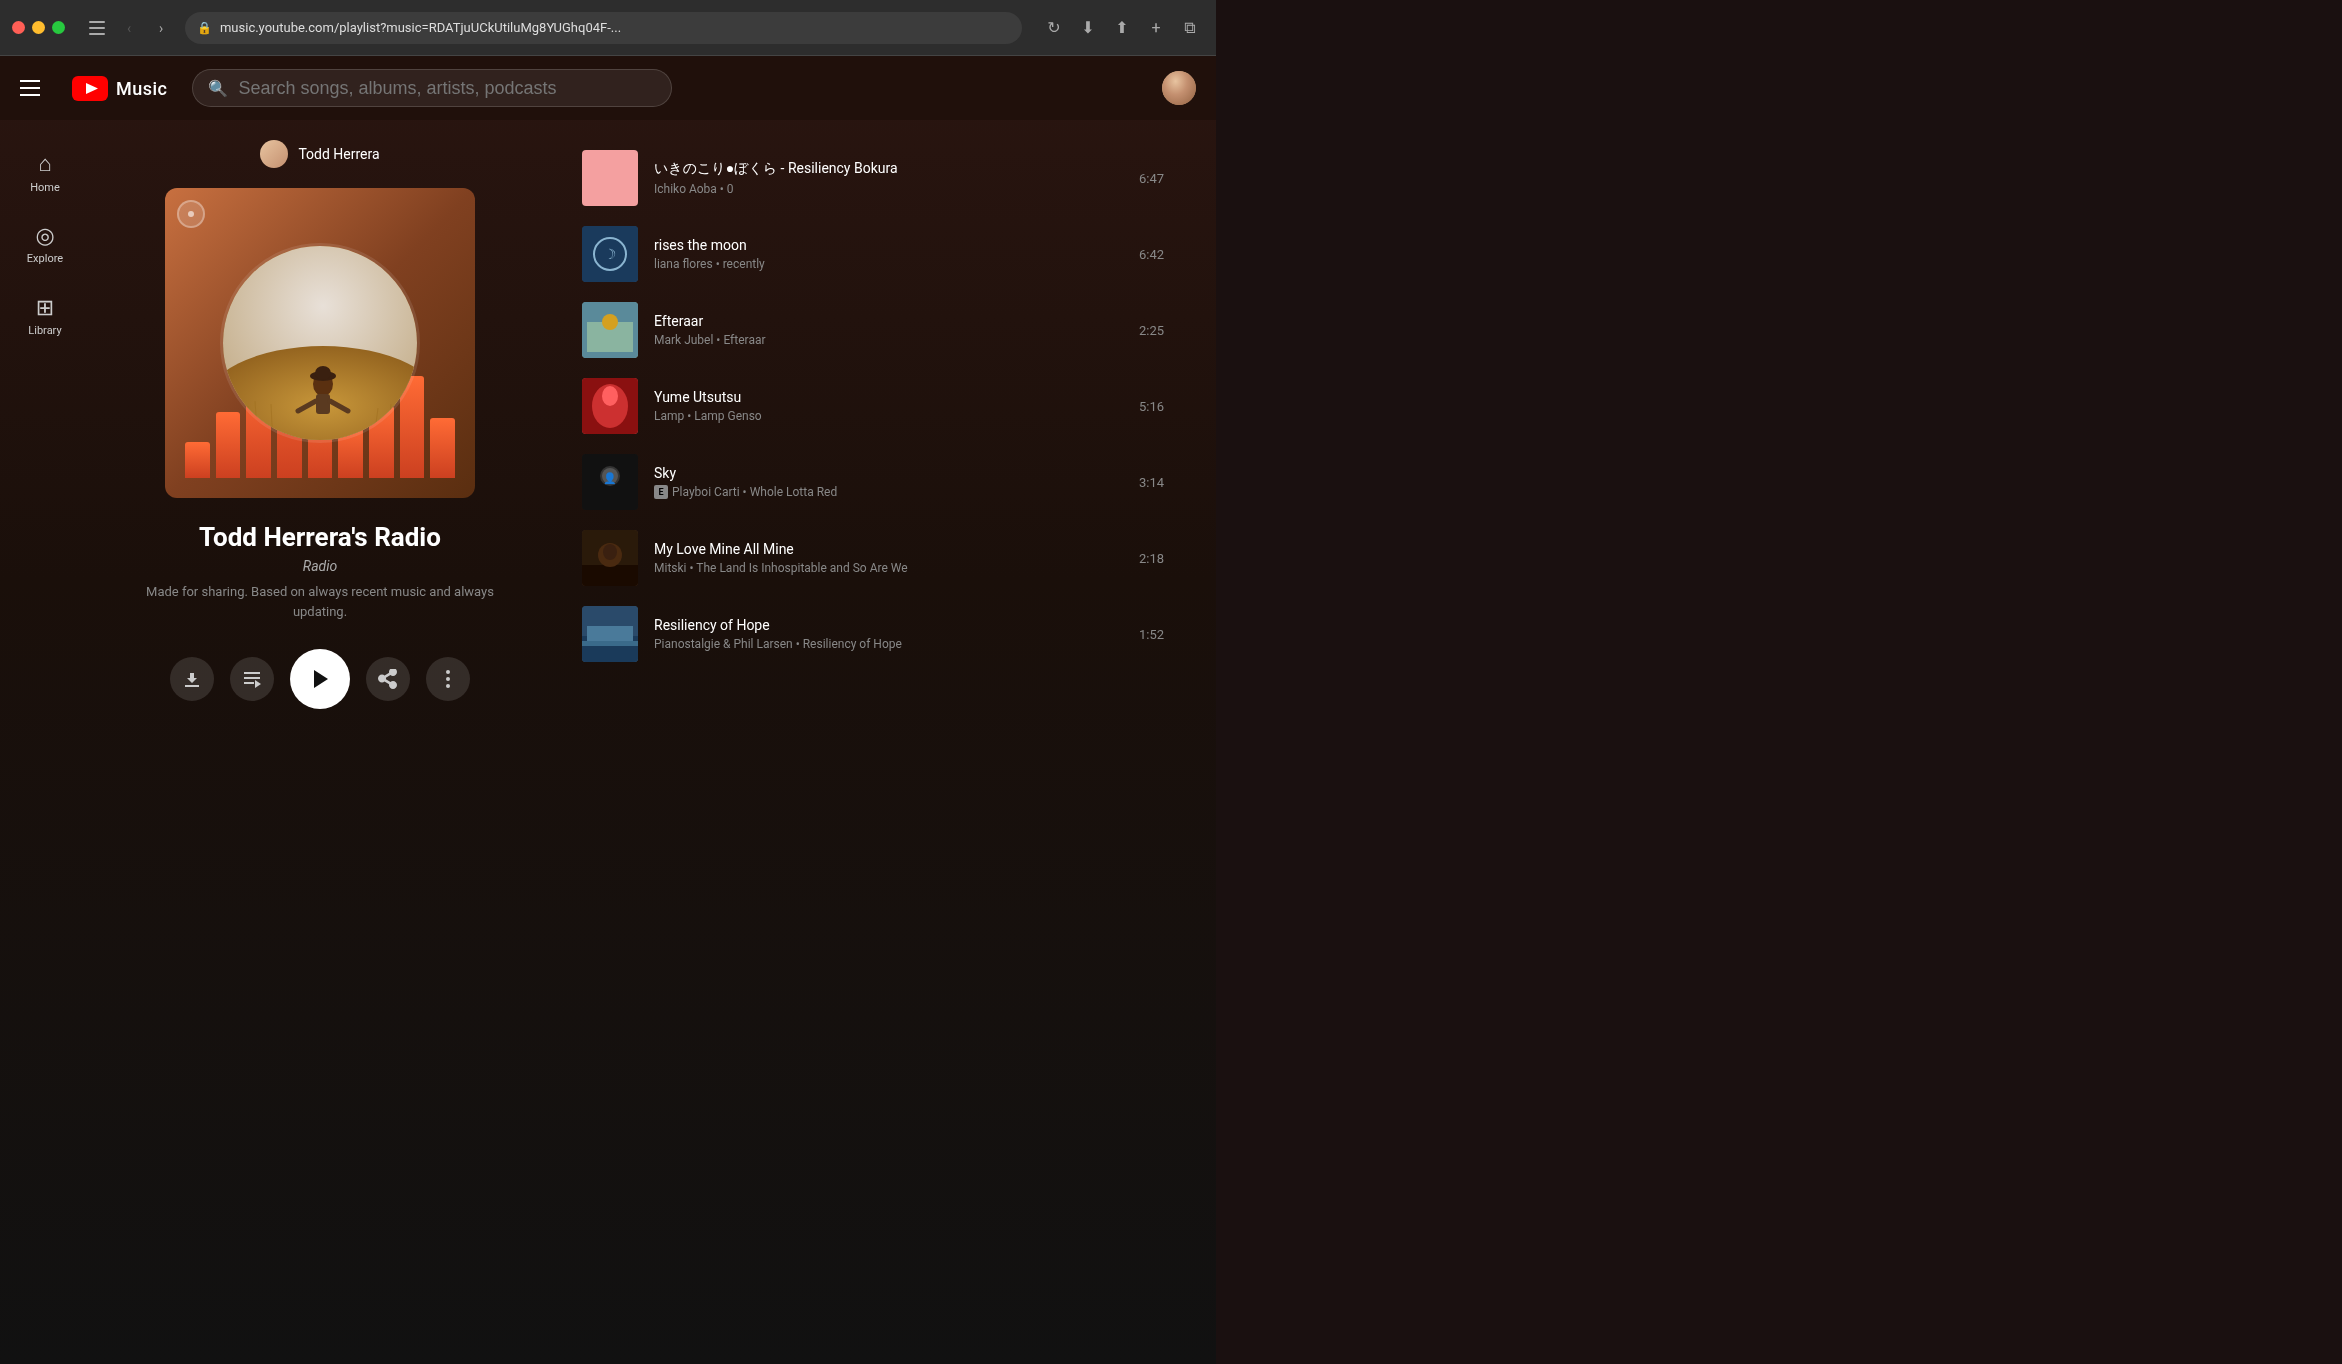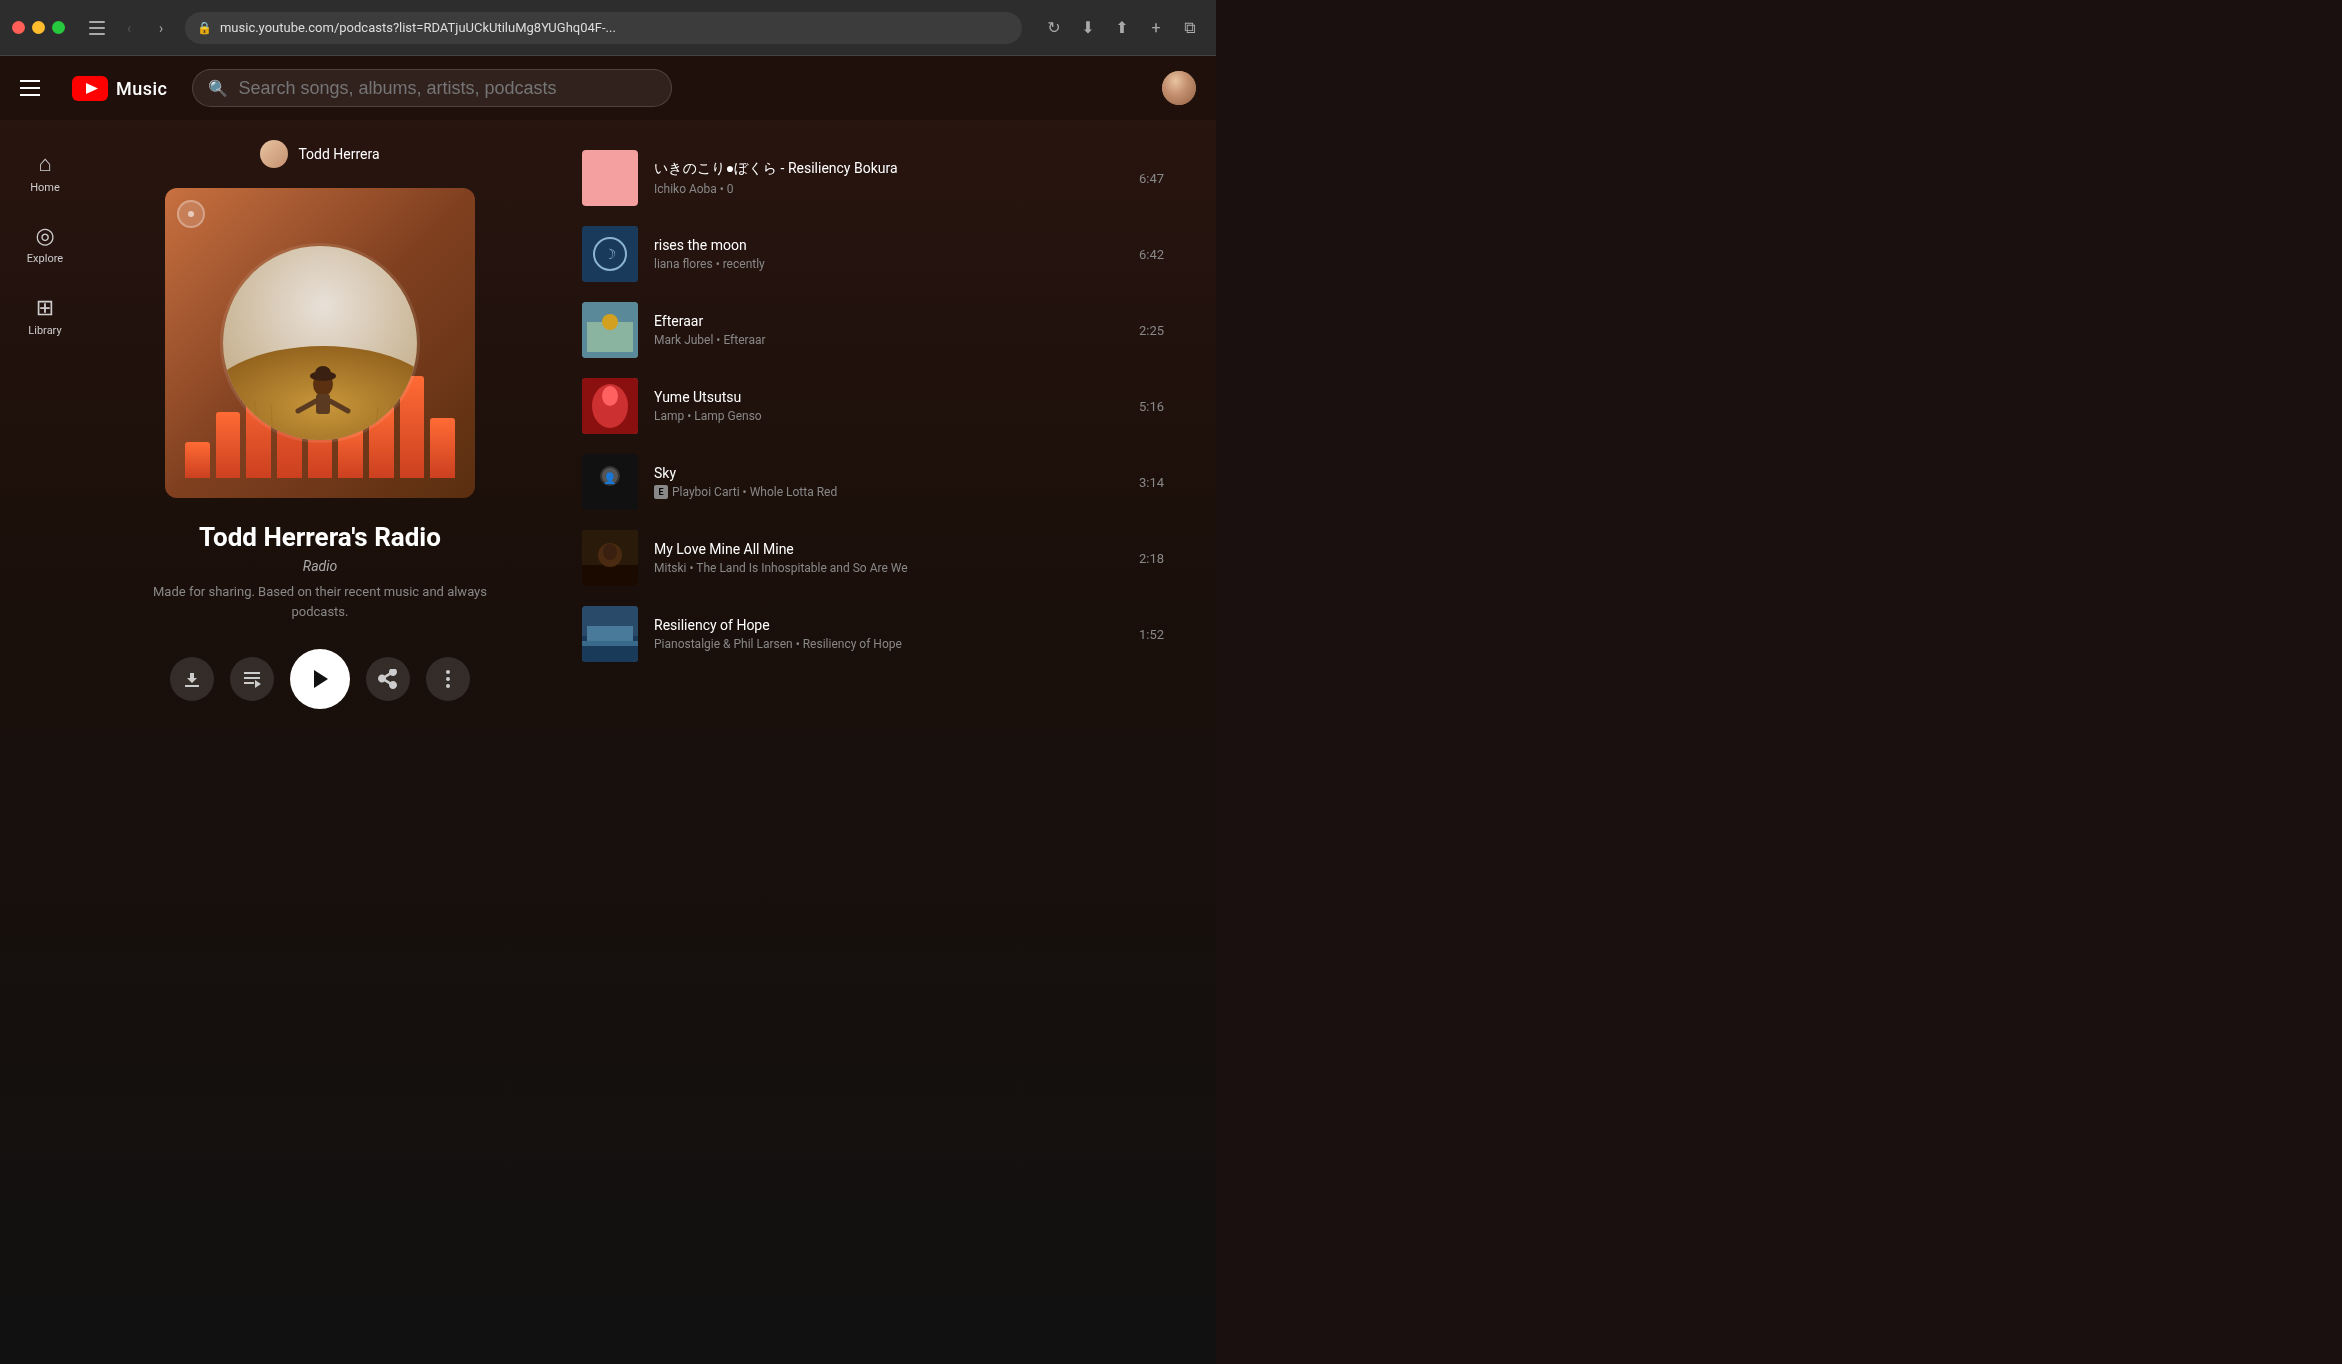--- a/index.html
+++ b/index.html
@@ -513,21 +513,21 @@
         <rect y="0" width="16" height="2" rx="1"></rect>
         <rect y="6" width="16" height="2" rx="1"></rect>
         <rect y="12" width="16" height="2" rx="1"></rect>
       </svg>
     </div>
     <div class="browser-btn" style="color:#555;">‹</div>
     <div class="browser-btn">›</div>
   </div>
   <div class="address-bar">
     <span class="address-bar-icon">🔒</span>
-    <span>music.youtube.com/podcasts?list=RDATjuUCkUtiluMg8YUGhq04F-...</span>
+    <span>music.youtube.com/playlist?music=RDATjuUCkUtiluMg8YUGhq04F-...</span>
   </div>
   <div class="browser-actions">
     <div class="browser-action-btn">↻</div>
     <div class="browser-action-btn">⬇</div>
     <div class="browser-action-btn">⬆</div>
     <div class="browser-action-btn">+</div>
     <div class="browser-action-btn">⧉</div>
   </div>
 </div>
 
@@ -634,21 +634,21 @@
 
                 <line x1="93" y1="155" x2="75" y2="165" stroke="#5a3a20" stroke-width="5" stroke-linecap="round"></line>
                 <line x1="107" y1="155" x2="125" y2="165" stroke="#5a3a20" stroke-width="5" stroke-linecap="round"></line>
               </svg>
             </div>
           </div>
         </div>
 
         <h1 class="playlist-title">Todd Herrera's Radio</h1>
         <p class="playlist-subtitle">Radio</p>
-        <p class="playlist-desc">Made for sharing. Based on their recent music and always podcasts.</p>
+        <p class="playlist-desc">Made for sharing. Based on always recent music and always updating.</p>
 
         <div class="action-buttons">
           <button class="action-btn">
             <svg width="20" height="20" viewBox="0 0 20 20" fill="currentColor">
               <path d="M10 14l-5-5h3V4h4v5h3l-5 5zm-7 2h14v2H3v-2z"></path>
             </svg>
           </button>
           <button class="action-btn">
             <svg width="20" height="20" viewBox="0 0 20 20" fill="currentColor">
               <rect x="2" y="3" width="16" height="2"></rect>

